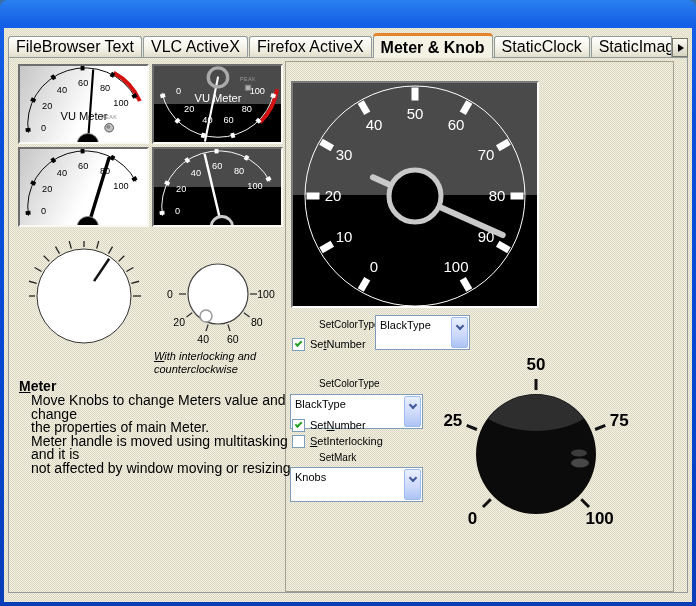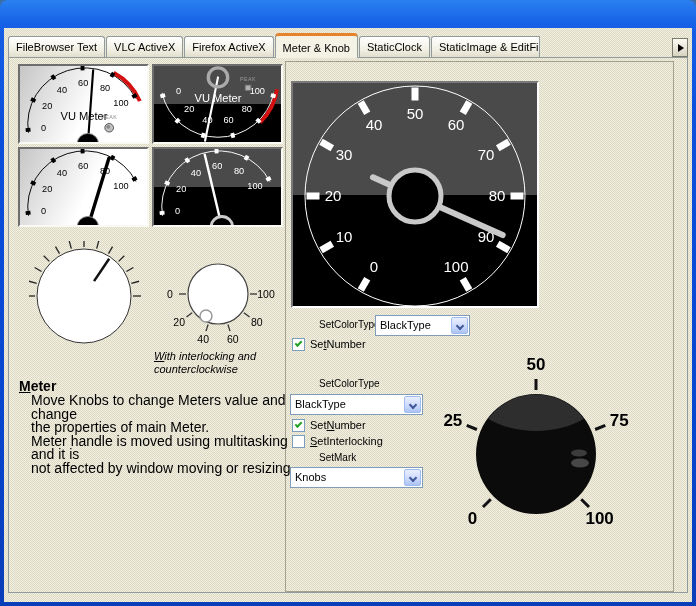--- a/index.html
+++ b/index.html
@@ -23,24 +23,24 @@
   .wbtn.close::before{transform:rotate(45deg);}
   .wbtn.close::after{transform:rotate(-45deg);}
   
   .client{position:absolute;left:4px;top:28px;width:688px;height:574px;background-color:#ece9d8;}
   .dither{background-color:#f3f0dd;
     background-image:linear-gradient(45deg,#dbd8c8 25%,transparent 25%,transparent 75%,#dbd8c8 75%),
                      linear-gradient(45deg,#dbd8c8 25%,transparent 25%,transparent 75%,#dbd8c8 75%);
     background-size:2px 2px;background-position:0 0,1px 1px;}
   
   .tabs{position:absolute;left:4px;top:5px;width:664px;height:25px;display:flex;align-items:flex-end;overflow:hidden;}
-  .tab{height:22px;line-height:20px;padding:0 7px;font-size:11px;color:#000;white-space:nowrap;
+  .tab{height:22px;line-height:20px;padding:0 7px;font-size:16px;color:#000;white-space:nowrap;
     background:linear-gradient(#ffffff,#f2f0e4 60%,#dedbc8);
     border:1px solid #919b9c;border-bottom:none;border-radius:3px 3px 0 0;margin-right:1px;cursor:pointer;}
-  .tab.active{height:25px;line-height:24px;background:#f4f2e4;border-top:3px solid #e5822d;border-radius:4px 4px 0 0;position:relative;z-index:3;}
+  .tab.active{height:25px;line-height:24px;background:#f4f2e4;border-top:3px solid #e5822d;border-radius:4px 4px 0 0;position:relative;z-index:3;font-weight:bold;}
   .tab.cut{width:109px;overflow:hidden;padding-right:0;border-radius:3px 0 0 0;margin-right:0;}
   .tab-arrow{position:absolute;left:668px;top:10px;width:16px;height:19px;background:linear-gradient(#fbfaf4,#d8d4c2);border:1px solid #7a7a6a;cursor:pointer;}
   .tab-arrow span{position:absolute;left:5px;top:5px;width:0;height:0;border-left:6px solid #000;border-top:4px solid transparent;border-bottom:4px solid transparent;}
   
   .page{position:absolute;left:4px;top:29px;width:680px;height:536px;border:1px solid #919b9c;z-index:2;}
   .panel-border{position:absolute;left:276px;top:3px;width:389px;height:531px;border:1px solid #a3a092;}
   
   .meterbox{position:absolute;width:131px;height:80px;border:2px solid;border-color:#6e6e6e #fafaf5 #fafaf5 #6e6e6e;}
   .meterbox svg{display:block;width:127px;height:76px;}
   .mb1{left:9px;top:6px}.mb2{left:143px;top:6px}.mb3{left:9px;top:89px}.mb4{left:143px;top:89px}
@@ -49,21 +49,21 @@
   .knob-small{position:absolute;left:142px;top:195px;width:135px;height:100px;cursor:pointer;}
   .caption{position:absolute;left:145px;top:292px;width:145px;font-size:11px;line-height:13px;color:#000;white-space:pre-line;font-style:italic;}
   
   .heading{position:absolute;left:10px;top:320px;font-size:14px;font-weight:bold;color:#000;}
   .para{position:absolute;left:22px;top:336px;width:268px;font-size:14px;line-height:13.5px;color:#000;white-space:pre-line;}
   
   .bigmeter{position:absolute;left:282px;top:23px;width:248px;height:227px;border:2px solid;border-color:#7a7a7a #ffffff #ffffff #7a7a7a;background:#000;}
   .bigmeter svg{display:block;width:244px;height:223px;}
   
   .lbl{position:absolute;font-size:10px;color:#000;white-space:nowrap;margin-left:28px;}
-  .combo{position:absolute;height:21px;background:#fff;border:1px solid #7f9db9;font-size:11px;line-height:19px;padding-left:4px;color:#000;cursor:pointer;}
+  .combo{position:absolute;height:35px;background:#fff;border:1px solid #7f9db9;font-size:11px;line-height:19px;padding-left:4px;color:#000;cursor:pointer;}
   .combo .cbtn{position:absolute;right:1px;top:1px;bottom:1px;width:17px;border-radius:2px;
     background:linear-gradient(#e8effe,#cfdafc 55%,#abc3f2);border:1px solid #9ebcf0;}
   .combo .chev{position:absolute;right:6px;top:7px;width:6px;height:6px;border-left:2px solid #41599a;border-bottom:2px solid #41599a;transform:rotate(-45deg);}
   .cb{position:absolute;width:13px;height:13px;background:#fff;border:1px solid #7b9ebd;cursor:pointer;}
   .cb .tick{display:none;position:absolute;left:2px;top:2px;width:7px;height:4px;border-left:2px solid #21a121;border-bottom:2px solid #21a121;transform:rotate(-45deg);}
   .cb.checked .tick{display:block;}
   .cblbl{position:absolute;font-size:11px;color:#000;white-space:nowrap;cursor:pointer;}
   
   .bigknob{position:absolute;left:427px;top:300px;width:215px;height:195px;cursor:pointer;}
   u{text-decoration:underline;}

